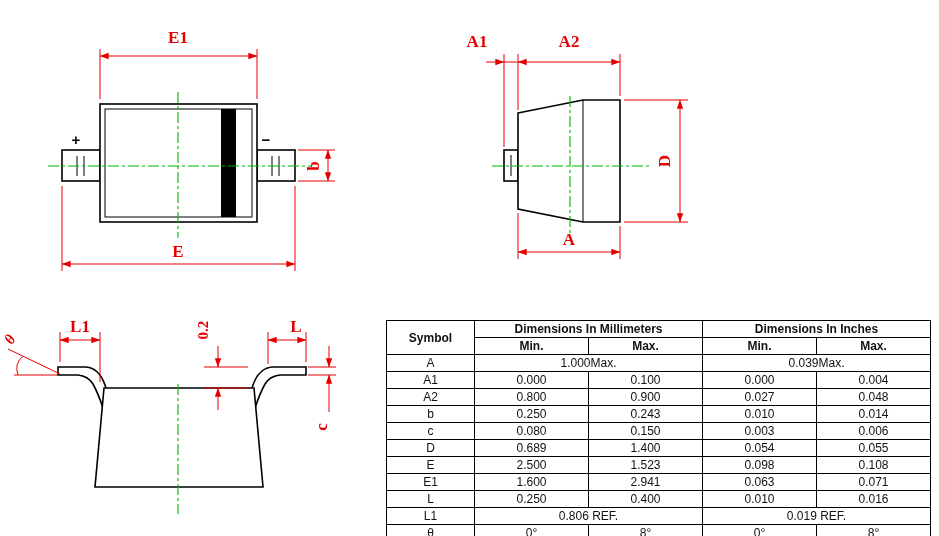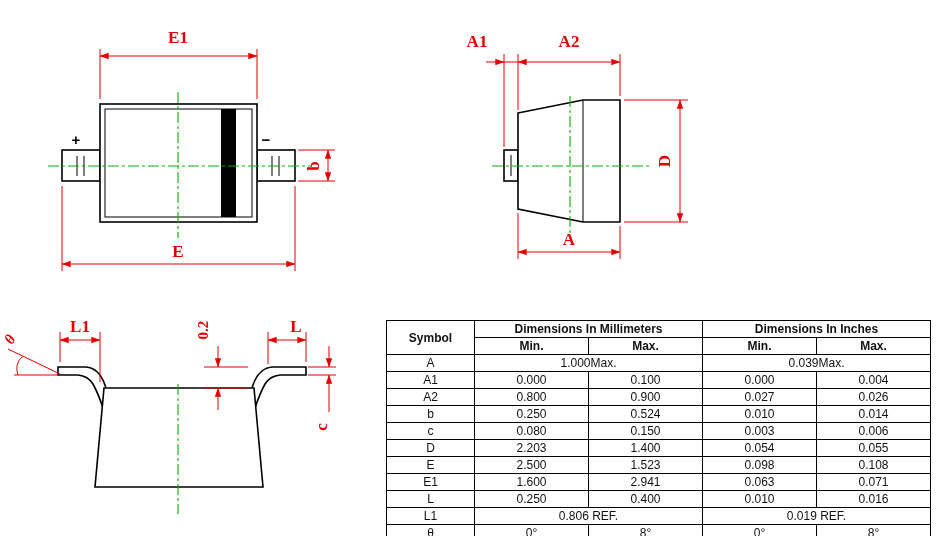--- a/index.html
+++ b/index.html
@@ -195,39 +195,39 @@
             <td>0.000</td>
             <td>0.100</td>
             <td>0.000</td>
             <td>0.004</td>
           </tr>
           <tr>
             <td>A2</td>
             <td>0.800</td>
             <td>0.900</td>
             <td>0.027</td>
-            <td>0.026</td>
+            <td>0.048</td>
           </tr>
           <tr>
             <td>b</td>
             <td>0.250</td>
-            <td>0.524</td>
+            <td>0.243</td>
             <td>0.010</td>
             <td>0.014</td>
           </tr>
           <tr>
             <td>c</td>
             <td>0.080</td>
             <td>0.150</td>
             <td>0.003</td>
             <td>0.006</td>
           </tr>
           <tr>
             <td>D</td>
-            <td>2.203</td>
+            <td>0.689</td>
             <td>1.400</td>
             <td>0.054</td>
             <td>0.055</td>
           </tr>
           <tr>
             <td>E</td>
             <td>2.500</td>
             <td>1.523</td>
             <td>0.098</td>
             <td>0.108</td>

